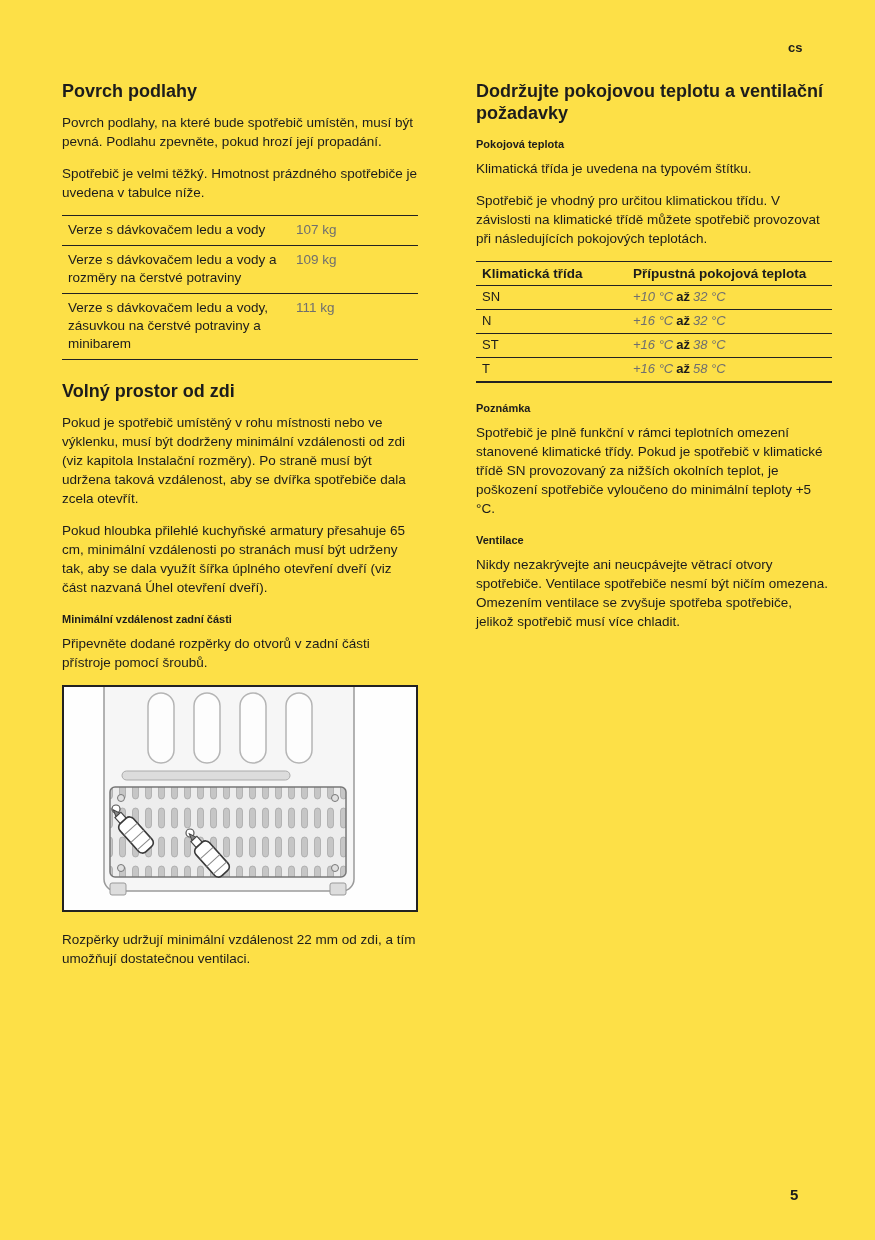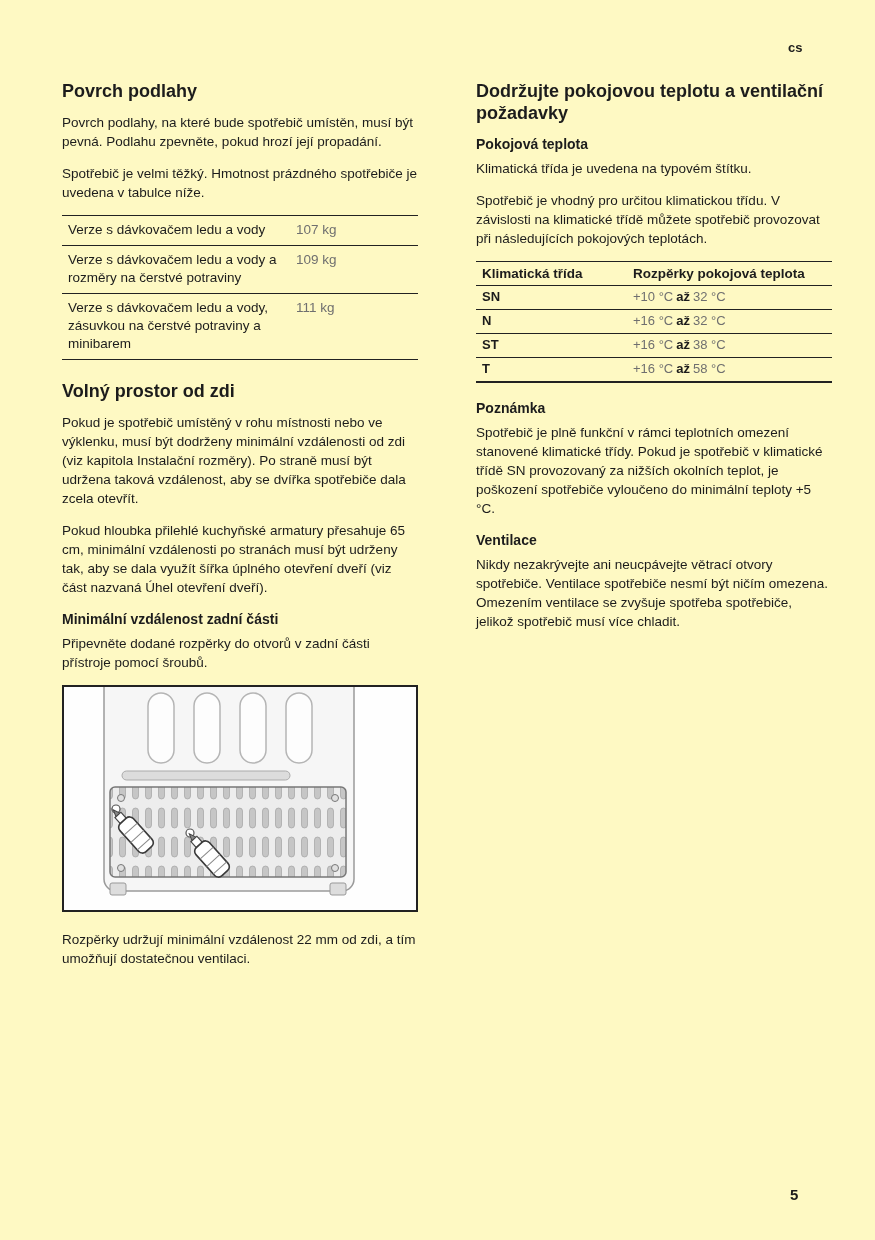--- a/index.html
+++ b/index.html
@@ -1,19 +1,19 @@
 <!DOCTYPE html>
 <html><head>
 <meta charset="utf-8">
 <style>
   html,body{margin:0;padding:0;background:#ffffff;}
   .page{
     position:relative;
     width:875px;height:1240px;
-    background:#fef9c3;
+    background:#fde047;
     font-family:"Liberation Sans", sans-serif;
     color:#1c1c1c;
     overflow:hidden;
   }
   .lang-tag{
     position:absolute;top:40px;left:788px;
     font-size:13px;font-weight:bold;
   }
   .page-number{
     position:absolute;top:1186px;left:790px;
@@ -22,21 +22,21 @@
   .col{position:absolute;top:80px;width:356px;}
   .col-left{left:62px;}
   .col-right{left:476px;}
 
   h1{
     font-size:18px;font-weight:bold;
     margin:0 0 11px 0;line-height:22px;
   }
   h1.gap-top{margin-top:20px;}
   h3{
-    font-size:14px;font-weight:bold;
+    font-size:11px;font-weight:bold;
     margin:4px 0 6px 0;line-height:18px;
   }
   p{
     font-size:13.5px;line-height:19px;
     margin:0 0 13px 0;
   }
   p.caption{margin-top:18px;}
 
   
   table.weight-table{
@@ -64,22 +64,22 @@
     padding:4px 0 4px 6px;
     border-bottom:1px solid #222;
   }
   table.climate-table td{
     font-size:13px;line-height:16px;
     padding:3px 0 4px 6px;
     border-bottom:1px solid #222;
   }
   table.climate-table tr:last-child td{border-bottom:2px solid #222;}
   th.c-col1, td.c-class{width:145px;}
-  td.c-class{font-weight:700;}
-  .t-num{color:#6f6f6f;}
+  td.c-class{font-weight:400;}
+  .t-num{color:#6f6f6f;font-style:italic;}
   .t-az{font-weight:bold;padding:0 3px;}
 
   
   .figure{
     width:352px;height:223px;
     border:2px solid #222;
     margin:4px 0 18px 0;
     background:#fefefe;
   }
   .figure svg{display:block;}
@@ -180,21 +180,21 @@
     <h1>Dodržujte pokojovou teplotu a ventilační požadavky</h1>
 
     <h3>Pokojová teplota</h3>
     <p>Klimatická třída je uvedena na typovém štítku.</p>
     <p>Spotřebič je vhodný pro určitou klimatickou třídu. V závislosti na klimatické třídě můžete spotřebič provozovat při následujících pokojových teplotách.</p>
 
     <table class="climate-table">
       <thead>
         <tr>
           <th class="c-col1">Klimatická třída</th>
-          <th>Rozpěrky pokojová teplota</th>
+          <th>Přípustná pokojová teplota</th>
         </tr>
       </thead>
       <tbody>
         <tr>
           <td class="c-class">SN</td>
           <td class="c-temp"><span class="t-num">+10 °C</span><span class="t-az">až</span><span class="t-num">32 °C</span></td>
         </tr>
         <tr>
           <td class="c-class">N</td>
           <td class="c-temp"><span class="t-num">+16 °C</span><span class="t-az">až</span><span class="t-num">32 °C</span></td>

